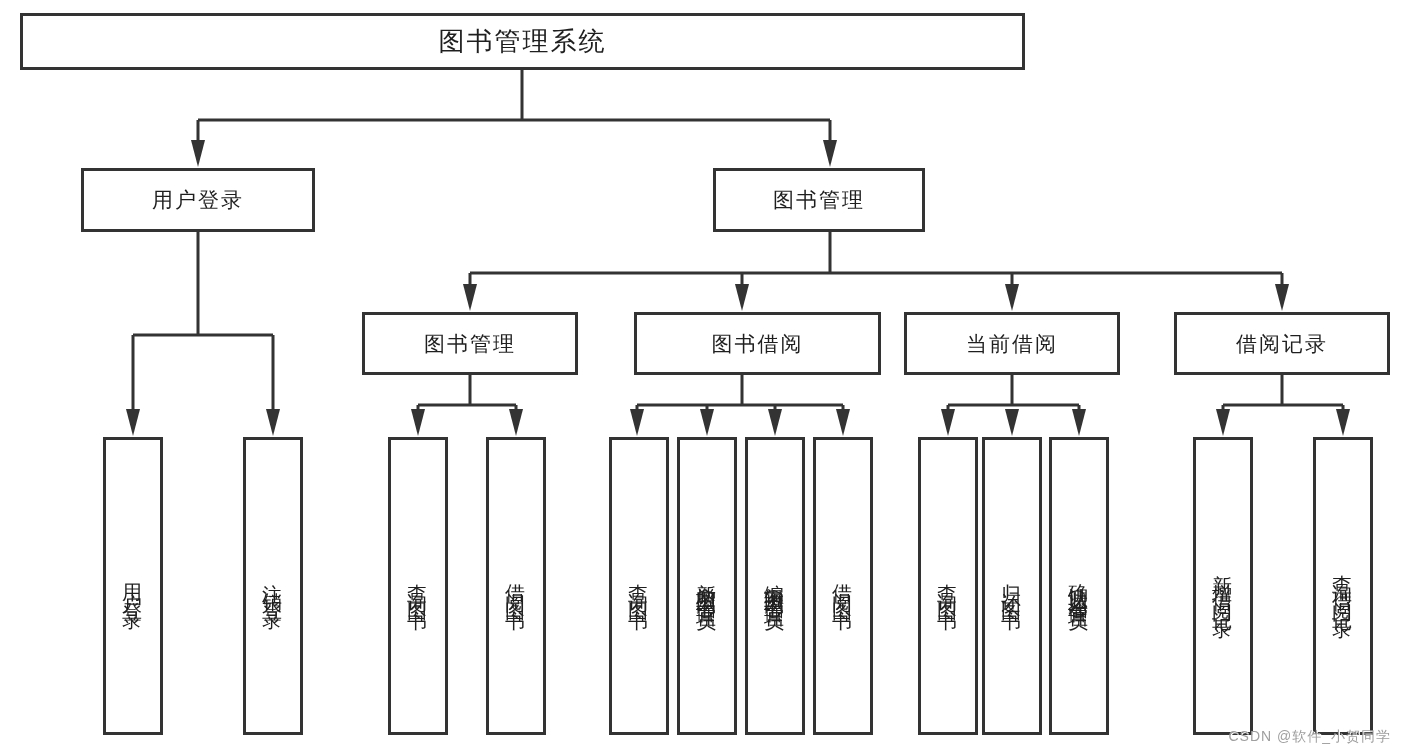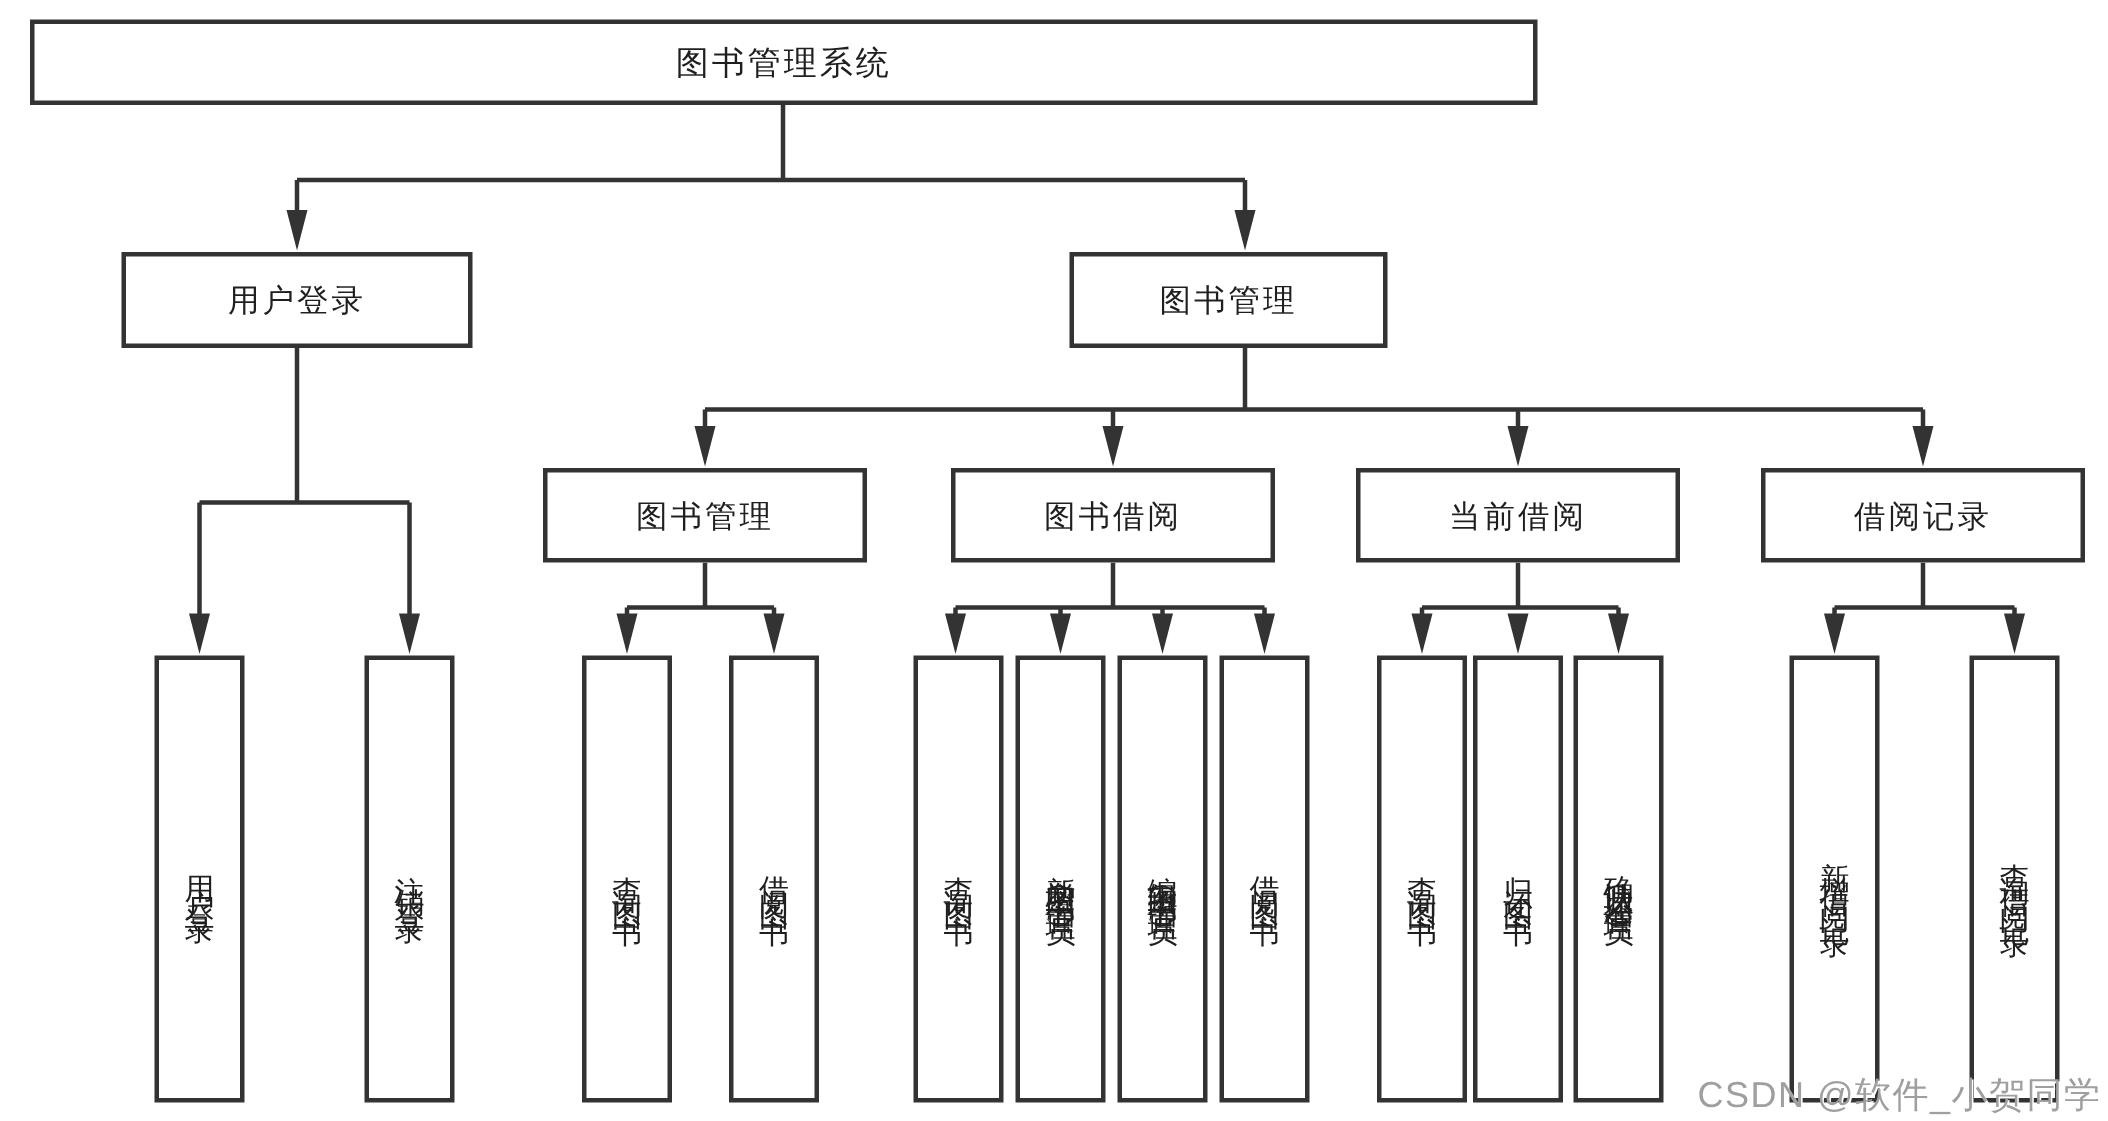--- a/index.html
+++ b/index.html
@@ -11,33 +11,33 @@
   svg.connectors{position:absolute;left:0;top:0;width:1405px;height:747px;}
   .connectors path{fill:none;stroke:var(--line,#333333);stroke-width:3;}
   .connectors polygon{fill:var(--line,#333333);stroke:none;}
   .hnode{
     position:absolute;box-sizing:border-box;background:#ffffff;
     border:3px solid var(--line,#333333);
     display:flex;align-items:center;justify-content:center;
     font-size:21px;letter-spacing:2px;color:var(--text,#1f1f1f);
     white-space:nowrap;
   }
-  .hnode.root{font-size:22px;}
+  .hnode.root{font-size:26px;}
   .vnode{
     position:absolute;box-sizing:border-box;background:#ffffff;
     border:3px solid var(--line,#333333);
     display:flex;align-items:center;justify-content:center;
     writing-mode:vertical-rl;text-orientation:mixed;
     font-size:20px;letter-spacing:9px;color:var(--text,#1f1f1f);
     top:437px;width:60px;height:298px;
   }
   .vnode.long{letter-spacing:4px;}
   .watermark{
-    position:absolute;right:4px;bottom:1px;
-    font-size:24px;letter-spacing:1px;
+    position:absolute;right:14px;bottom:1px;
+    font-size:14px;letter-spacing:1px;
     color:var(--watermark,#9f9f9f);
     text-shadow:1px 1px 0 #ffffff;
     white-space:nowrap;
   }
 </style>
 </head>
 <body>
 
 <div class="stage">
 
@@ -73,21 +73,21 @@
     <polygon points="1216,409 1230,409 1223,436"></polygon>
     <polygon points="1336,409 1350,409 1343,436"></polygon>
   </svg>
 
   <div class="hnode root" style="left:20px;top:13px;width:1005px;height:57px">图书管理系统</div>
 
   <div class="hnode" style="left:81px;top:168px;width:234px;height:64px">用户登录</div>
   <div class="hnode" style="left:713px;top:168px;width:212px;height:64px">图书管理</div>
 
   <div class="hnode" style="left:362px;top:312px;width:216px;height:63px">图书管理</div>
-  <div class="hnode" style="left:634px;top:312px;width:216px;height:63px">图书借阅</div>
+  <div class="hnode" style="left:634px;top:312px;width:247px;height:63px">图书借阅</div>
   <div class="hnode" style="left:904px;top:312px;width:216px;height:63px">当前借阅</div>
   <div class="hnode" style="left:1174px;top:312px;width:216px;height:63px">借阅记录</div>
 
   <div class="vnode" style="left:103px">用户登录</div>
   <div class="vnode" style="left:243px">注销登录</div>
 
   <div class="vnode" style="left:388px">查询图书</div>
   <div class="vnode" style="left:486px">借阅图书</div>
 
   <div class="vnode" style="left:609px">查询图书</div>

